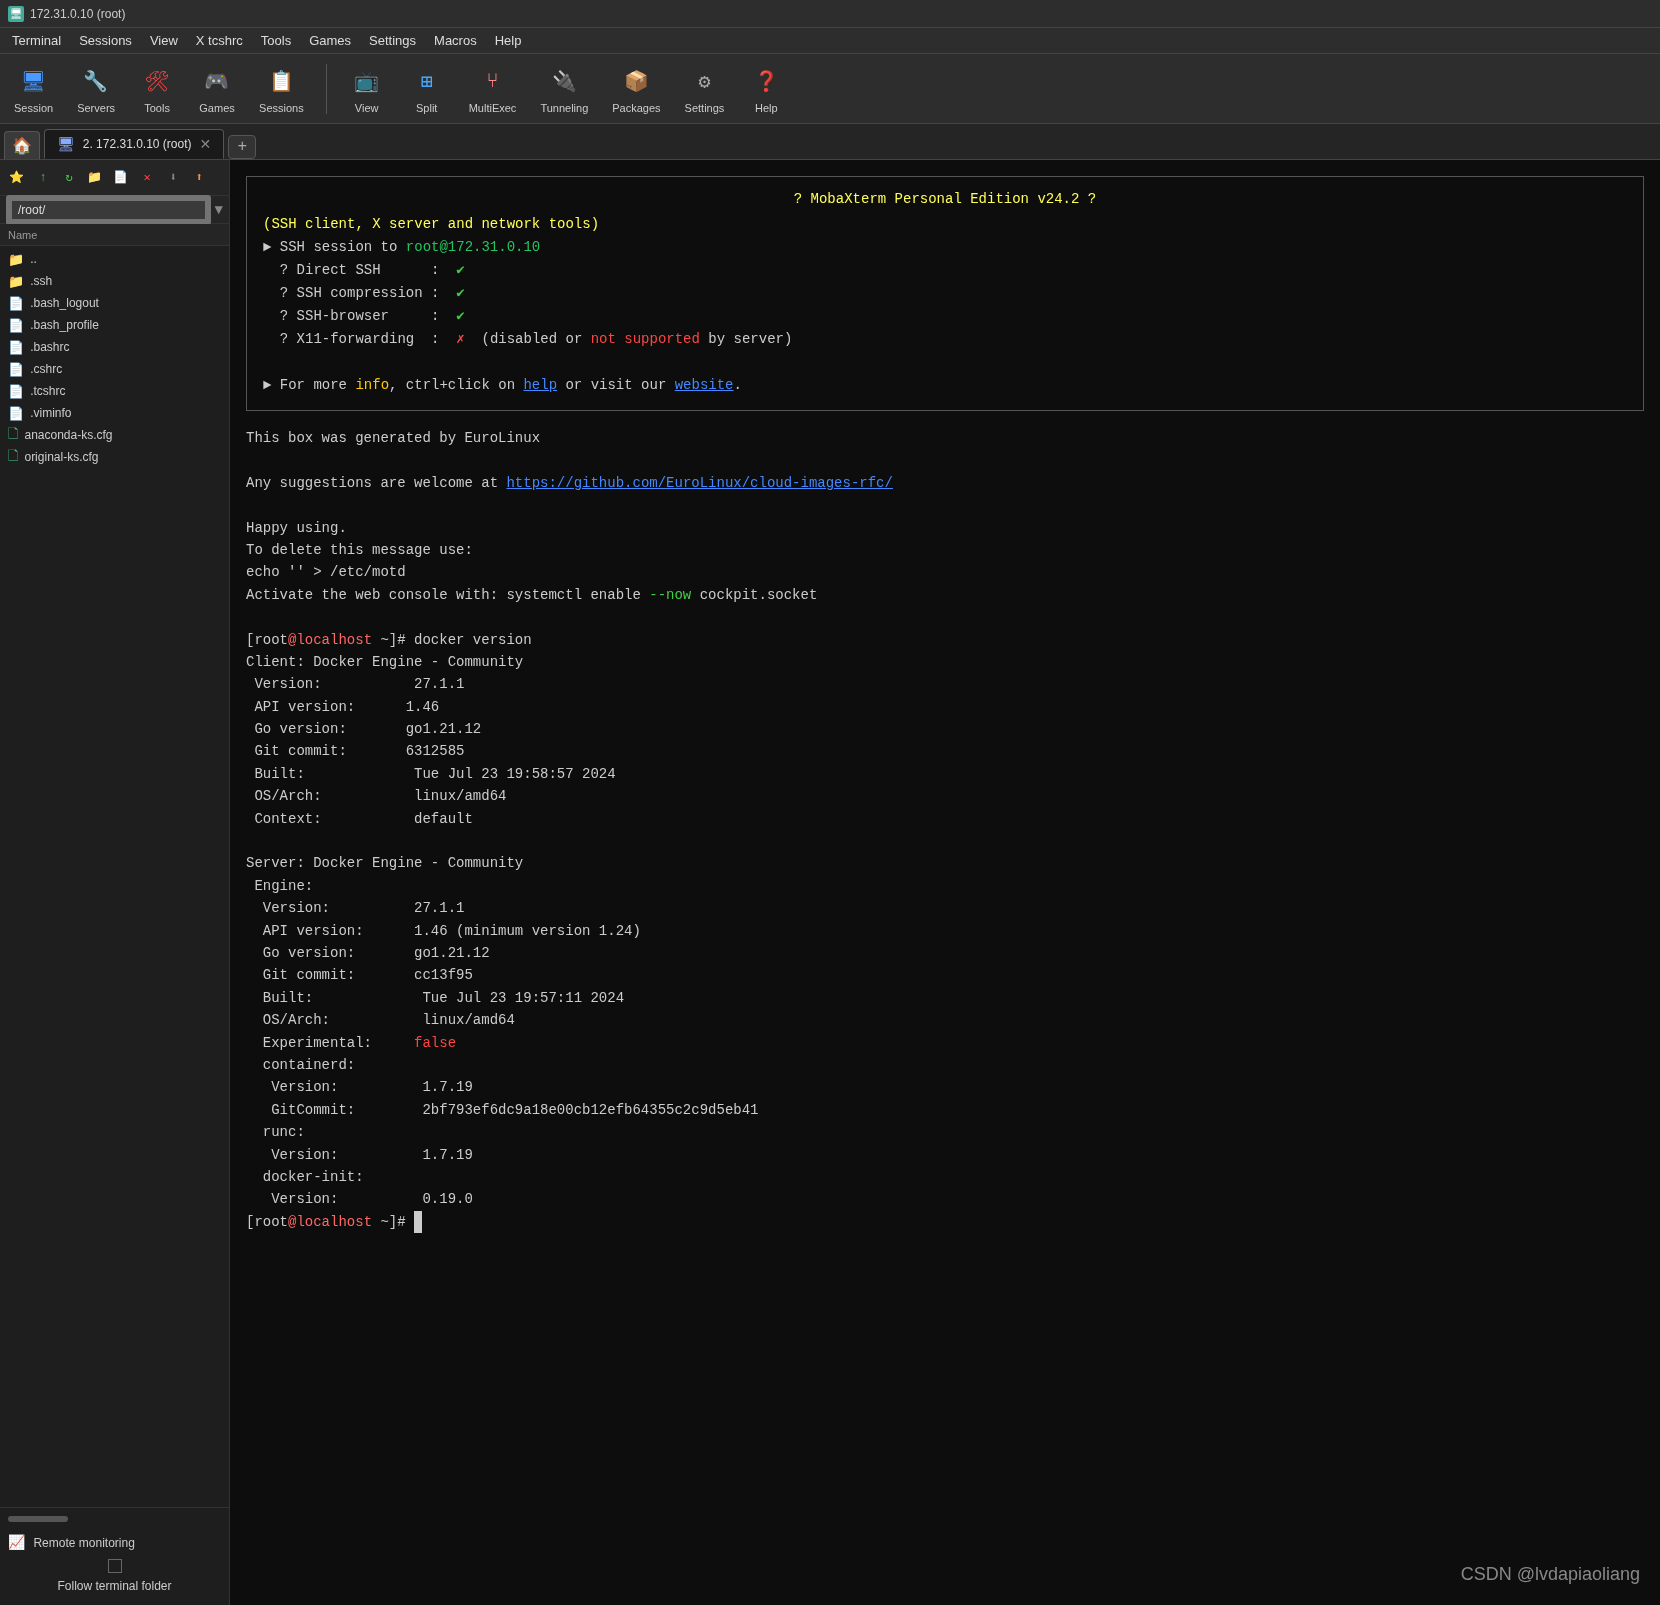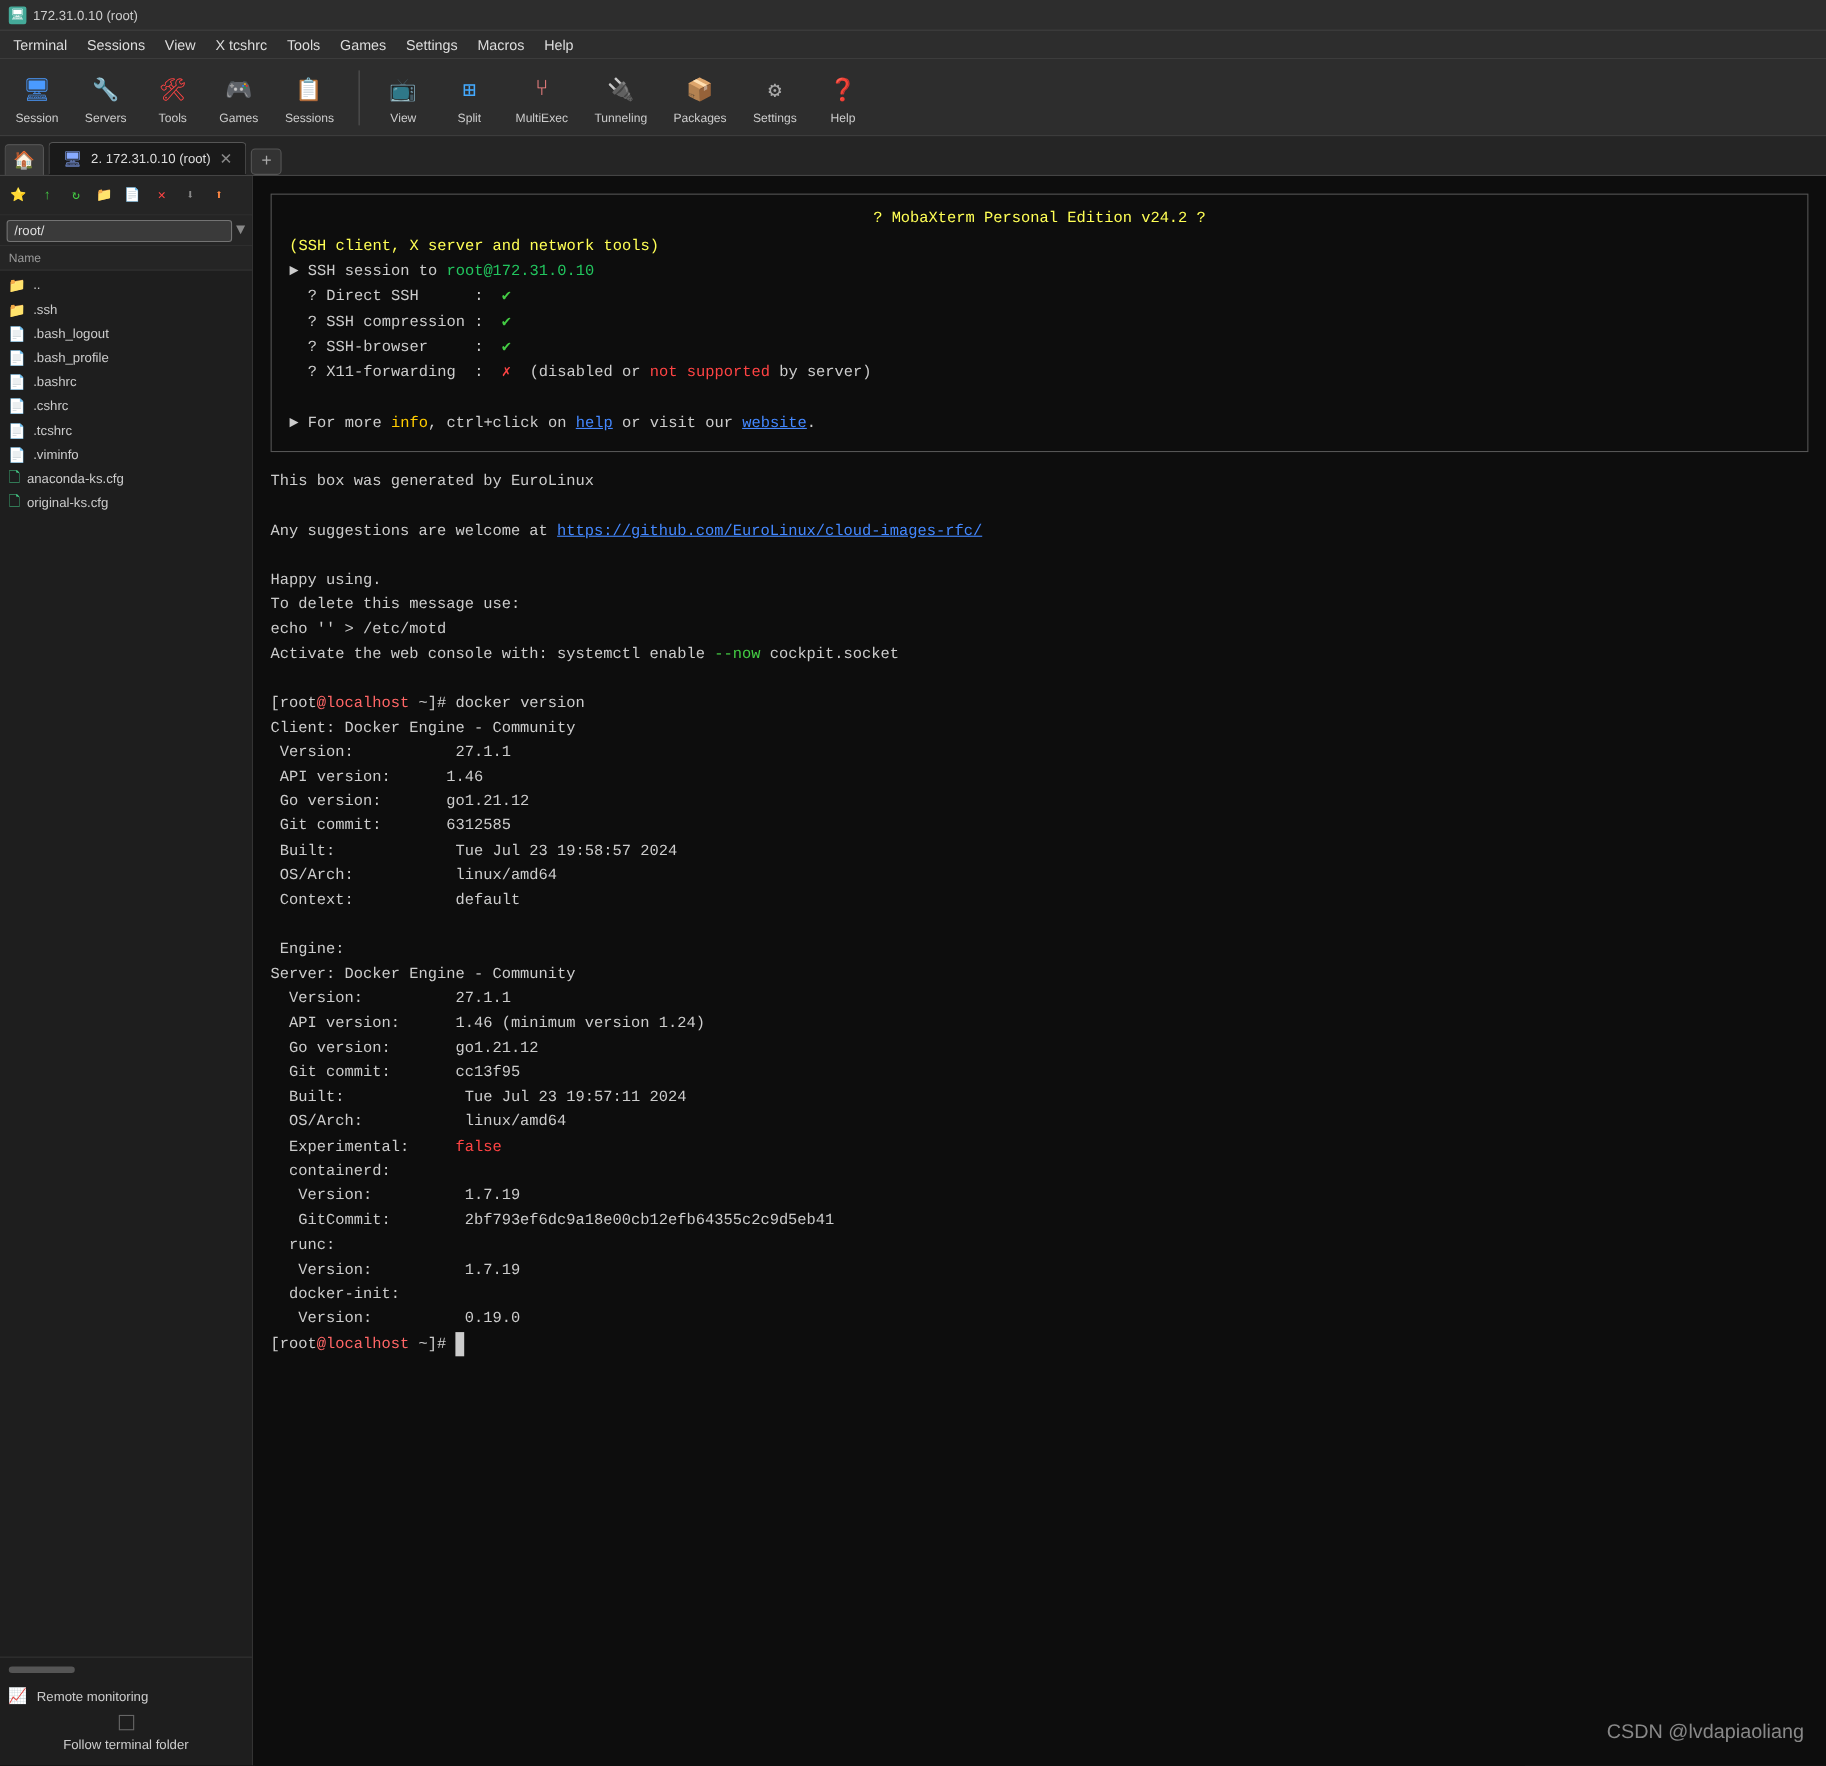--- a/index.html
+++ b/index.html
@@ -184,21 +184,21 @@
       background: #252525;
       display: flex;
       align-items: center;
       padding: 0 6px;
       border-bottom: 1px solid #333;
       gap: 4px;
     }
     #path-input {
       flex: 1;
       background: #3a3a3a;
-      border: 1px solid #737373;
+      border: 6px solid #737373;
       color: #ddd;
       font-size: 12px;
       font-family: Arial, sans-serif;
       padding: 2px 6px;
       border-radius: 3px;
     }
     #path-chevron {
       color: #888;
       font-size: 14px;
       cursor: pointer;
@@ -521,22 +521,22 @@
       <div class="term-line">[<span class="term-prompt">root</span><span style="color:#ff6666;">@localhost</span> ~]# docker version</div>
       <div class="term-line">Client: Docker Engine - Community</div>
       <div class="term-line">&nbsp;Version:&nbsp;&nbsp;&nbsp;&nbsp;&nbsp;&nbsp;&nbsp;&nbsp;&nbsp;&nbsp;&nbsp;27.1.1</div>
       <div class="term-line">&nbsp;API version:&nbsp;&nbsp;&nbsp;&nbsp;&nbsp;&nbsp;1.46</div>
       <div class="term-line">&nbsp;Go version:&nbsp;&nbsp;&nbsp;&nbsp;&nbsp;&nbsp;&nbsp;go1.21.12</div>
       <div class="term-line">&nbsp;Git commit:&nbsp;&nbsp;&nbsp;&nbsp;&nbsp;&nbsp;&nbsp;6312585</div>
       <div class="term-line">&nbsp;Built:&nbsp;&nbsp;&nbsp;&nbsp;&nbsp;&nbsp;&nbsp;&nbsp;&nbsp;&nbsp;&nbsp;&nbsp;&nbsp;Tue Jul 23 19:58:57 2024</div>
       <div class="term-line">&nbsp;OS/Arch:&nbsp;&nbsp;&nbsp;&nbsp;&nbsp;&nbsp;&nbsp;&nbsp;&nbsp;&nbsp;&nbsp;linux/amd64</div>
       <div class="term-line">&nbsp;Context:&nbsp;&nbsp;&nbsp;&nbsp;&nbsp;&nbsp;&nbsp;&nbsp;&nbsp;&nbsp;&nbsp;default</div>
       <div class="term-line">&nbsp;</div>
+      <div class="term-line">Server: Docker Engine - Community</div>
       <div class="term-line">&nbsp;Engine:</div>
-      <div class="term-line">Server: Docker Engine - Community</div>
       <div class="term-line">&nbsp;&nbsp;Version:&nbsp;&nbsp;&nbsp;&nbsp;&nbsp;&nbsp;&nbsp;&nbsp;&nbsp;&nbsp;27.1.1</div>
       <div class="term-line">&nbsp;&nbsp;API version:&nbsp;&nbsp;&nbsp;&nbsp;&nbsp;&nbsp;1.46 (minimum version 1.24)</div>
       <div class="term-line">&nbsp;&nbsp;Go version:&nbsp;&nbsp;&nbsp;&nbsp;&nbsp;&nbsp;&nbsp;go1.21.12</div>
       <div class="term-line">&nbsp;&nbsp;Git commit:&nbsp;&nbsp;&nbsp;&nbsp;&nbsp;&nbsp;&nbsp;cc13f95</div>
       <div class="term-line">&nbsp;&nbsp;Built:&nbsp;&nbsp;&nbsp;&nbsp;&nbsp;&nbsp;&nbsp;&nbsp;&nbsp;&nbsp;&nbsp;&nbsp;&nbsp;Tue Jul 23 19:57:11 2024</div>
       <div class="term-line">&nbsp;&nbsp;OS/Arch:&nbsp;&nbsp;&nbsp;&nbsp;&nbsp;&nbsp;&nbsp;&nbsp;&nbsp;&nbsp;&nbsp;linux/amd64</div>
       <div class="term-line">&nbsp;&nbsp;Experimental:&nbsp;&nbsp;&nbsp;&nbsp;&nbsp;<span class="term-false">false</span></div>
       <div class="term-line">&nbsp;&nbsp;containerd:</div>
       <div class="term-line">&nbsp;&nbsp;&nbsp;Version:&nbsp;&nbsp;&nbsp;&nbsp;&nbsp;&nbsp;&nbsp;&nbsp;&nbsp;&nbsp;1.7.19</div>
       <div class="term-line">&nbsp;&nbsp;&nbsp;GitCommit:&nbsp;&nbsp;&nbsp;&nbsp;&nbsp;&nbsp;&nbsp;&nbsp;2bf793ef6dc9a18e00cb12efb64355c2c9d5eb41</div>

